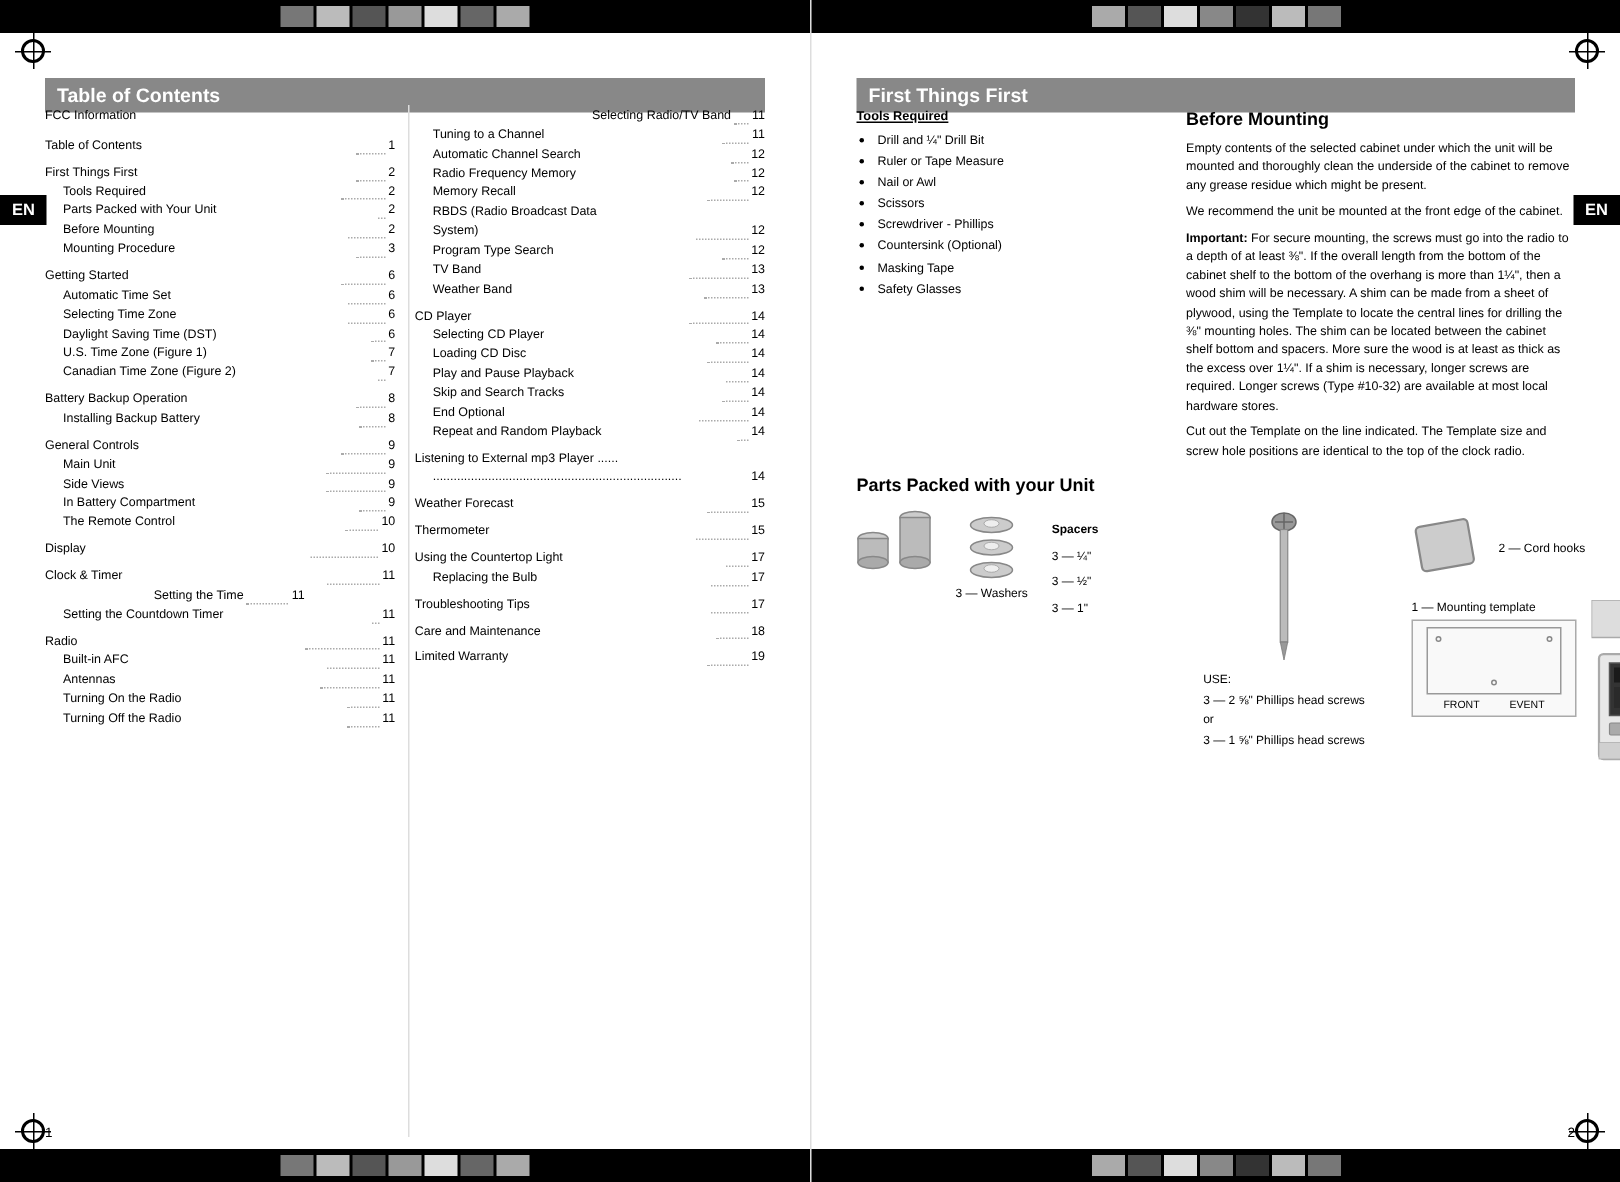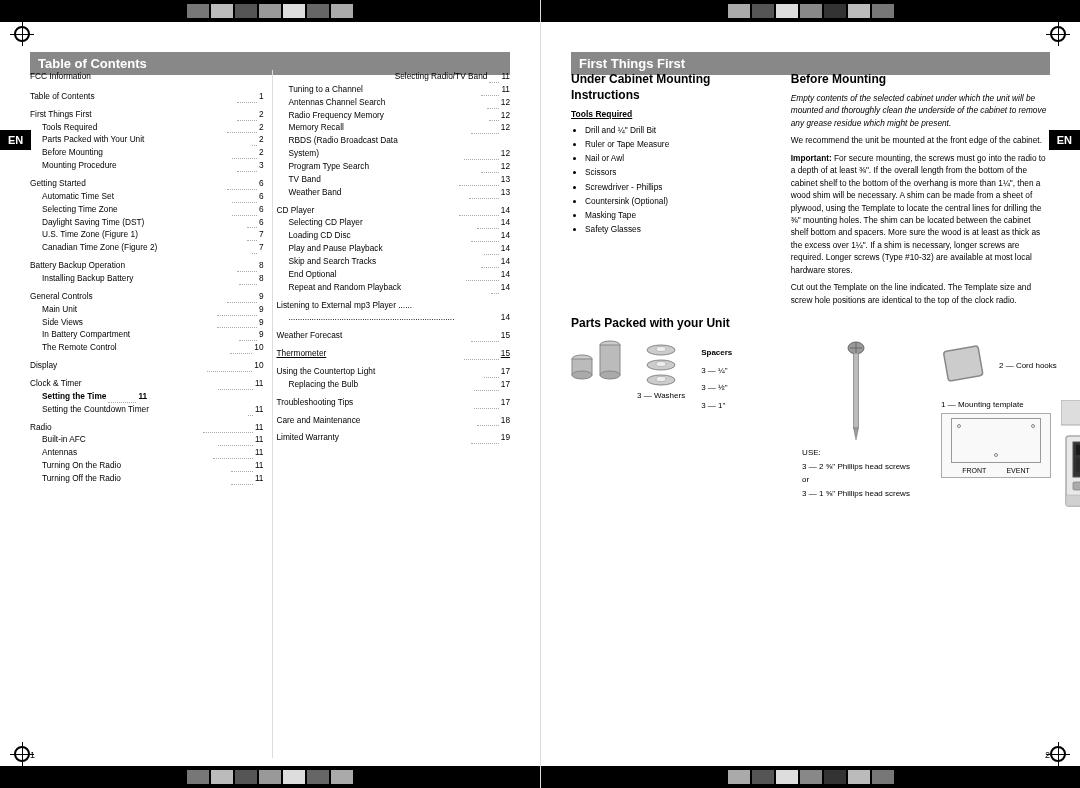--- a/index.html
+++ b/index.html
@@ -131,21 +131,21 @@
       <div style="height:5px;"></div>
       <div style="display:flex; justify-content:space-between;">
         <span>Display</span>
         <span style="display:flex; align-items:flex-end;"><span style="border-bottom:1px dotted #aaa; margin:0 2px; min-width:45px; display:inline-block;"></span> 10</span>
       </div>
       <div style="height:5px;"></div>
       <div style="display:flex; justify-content:space-between;">
         <span>Clock &amp; Timer</span>
         <span style="display:flex; align-items:flex-end;"><span style="border-bottom:1px dotted #aaa; margin:0 2px; min-width:35px; display:inline-block;"></span> 11</span>
       </div>
-      <div style="display:flex; justify-content:flex-start; padding-left:12px;font-weight:bold;">
+      <div style="display:flex; justify-content:center; padding-left:12px;">
         <span>Setting the Time</span>
         <span style="display:flex; align-items:flex-end;"><span style="border-bottom:1px dotted #aaa; margin:0 2px; min-width:28px; display:inline-block;"></span> 11</span>
       </div>
       <div style="display:flex; justify-content:space-between; padding-left:12px;">
         <span>Setting the Countdown Timer</span>
         <span style="display:flex; align-items:flex-end;"><span style="border-bottom:1px dotted #aaa; margin:0 2px; min-width:5px; display:inline-block;"></span> 11</span>
       </div>
       <div style="height:5px;"></div>
       <div style="display:flex; justify-content:space-between;">
         <span>Radio</span>
@@ -172,21 +172,21 @@
     <div style="flex:1; font-size:8.3px; line-height:1.55; padding-left:4px; border-left:1px solid #ddd;">
       <div style="display:flex; justify-content:flex-end; padding-left:12px;">
         <span>Selecting Radio/TV Band</span>
         <span style="display:flex; align-items:flex-end;"><span style="border-bottom:1px dotted #aaa; margin:0 2px; min-width:10px; display:inline-block;"></span> 11</span>
       </div>
       <div style="display:flex; justify-content:space-between; padding-left:12px;">
         <span>Tuning to a Channel</span>
         <span style="display:flex; align-items:flex-end;"><span style="border-bottom:1px dotted #aaa; margin:0 2px; min-width:18px; display:inline-block;"></span> 11</span>
       </div>
       <div style="display:flex; justify-content:space-between; padding-left:12px;">
-        <span>Antennas Channel Search</span>
+        <span>Automatic Channel Search</span>
         <span style="display:flex; align-items:flex-end;"><span style="border-bottom:1px dotted #aaa; margin:0 2px; min-width:12px; display:inline-block;"></span> 12</span>
       </div>
       <div style="display:flex; justify-content:space-between; padding-left:12px;">
         <span>Radio Frequency Memory</span>
         <span style="display:flex; align-items:flex-end;"><span style="border-bottom:1px dotted #aaa; margin:0 2px; min-width:10px; display:inline-block;"></span> 12</span>
       </div>
       <div style="display:flex; justify-content:space-between; padding-left:12px;">
         <span>Memory Recall</span>
         <span style="display:flex; align-items:flex-end;"><span style="border-bottom:1px dotted #aaa; margin:0 2px; min-width:28px; display:inline-block;"></span> 12</span>
       </div>
@@ -241,21 +241,21 @@
       <div style="display:flex; justify-content:space-between;">
         <span style="padding-left:12px;">........................................................................</span>
         <span>14</span>
       </div>
       <div style="height:5px;"></div>
       <div style="display:flex; justify-content:space-between;">
         <span>Weather Forecast</span>
         <span style="display:flex; align-items:flex-end;"><span style="border-bottom:1px dotted #aaa; margin:0 2px; min-width:28px; display:inline-block;"></span> 15</span>
       </div>
       <div style="height:5px;"></div>
-      <div style="display:flex; justify-content:space-between;text-decoration:underline;">
+      <div style="display:flex; justify-content:space-between;">
         <span>Thermometer</span>
         <span style="display:flex; align-items:flex-end;"><span style="border-bottom:1px dotted #aaa; margin:0 2px; min-width:35px; display:inline-block;"></span> 15</span>
       </div>
       <div style="height:5px;"></div>
       <div style="display:flex; justify-content:space-between;">
         <span>Using the Countertop Light</span>
         <span style="display:flex; align-items:flex-end;"><span style="border-bottom:1px dotted #aaa; margin:0 2px; min-width:15px; display:inline-block;"></span> 17</span>
       </div>
       <div style="display:flex; justify-content:space-between; padding-left:12px;">
         <span>Replacing the Bulb</span>
@@ -326,37 +326,36 @@
 
   <div style="position:absolute; top:130px; right:0; background:#000; color:#fff; font-weight:bold; font-size:11px; padding:4px 8px; z-index:5;">
     <span>EN</span>
   </div>
 
   <div style="position:absolute; top:72px; left:30px; right:30px; bottom:30px; font-size:8.3px;">
 
     <div style="display:flex; gap:16px; margin-bottom:10px;">
 
       <div style="flex:1.1;">
-        <div style="font-size:12px; font-weight:bold; line-height:1.3; margin-bottom:6px;">Under Cabinet Mounting Instructions</div>
         <div style="font-size:8.5px; font-weight:bold; text-decoration:underline; margin-bottom:4px;">Tools Required</div>
         <ul style="list-style:disc; padding-left:14px; font-size:8.3px; line-height:1.7;">
           <li>Drill and ¼" Drill Bit</li>
           <li>Ruler or Tape Measure</li>
           <li>Nail or Awl</li>
           <li>Scissors</li>
           <li>Screwdriver - Phillips</li>
           <li>Countersink (Optional)</li>
           <li>Masking Tape</li>
           <li>Safety Glasses</li>
         </ul>
       </div>
 
       <div style="flex:1.4;">
         <div style="font-size:12px; font-weight:bold; margin-bottom:6px;">Before Mounting</div>
-        <p style="font-size:8.3px; line-height:1.5; margin-bottom:5px;font-style:italic;">Empty contents of the selected cabinet under which the unit will be mounted and thoroughly clean the underside of the cabinet to remove any grease residue which might be present.</p>
+        <p style="font-size:8.3px; line-height:1.5; margin-bottom:5px;">Empty contents of the selected cabinet under which the unit will be mounted and thoroughly clean the underside of the cabinet to remove any grease residue which might be present.</p>
         <p style="font-size:8.3px; line-height:1.5; margin-bottom:5px;">We recommend the unit be mounted at the front edge of the cabinet.</p>
         <p style="font-size:8.3px; line-height:1.5; margin-bottom:5px;">
           <strong>Important:</strong> For secure mounting, the screws must go into the radio to a depth of at least ⅜". If the overall length from the bottom of the cabinet shelf to the bottom of the overhang is more than 1¼", then a wood shim will be necessary. A shim can be made from a sheet of plywood, using the Template to locate the central lines for drilling the ⅜" mounting holes. The shim can be located between the cabinet shelf bottom and spacers. More sure the wood is at least as thick as the excess over 1¼". If a shim is necessary, longer screws are required. Longer screws (Type #10-32) are available at most local hardware stores.
         </p>
         <p style="font-size:8.3px; line-height:1.5;">Cut out the Template on the line indicated. The Template size and screw hole positions are identical to the top of the clock radio.</p>
       </div>
     </div>
 
     <div style="margin-top:8px;">
       <div style="font-size:12px; font-weight:bold; margin-bottom:10px;">Parts Packed with your Unit</div>

